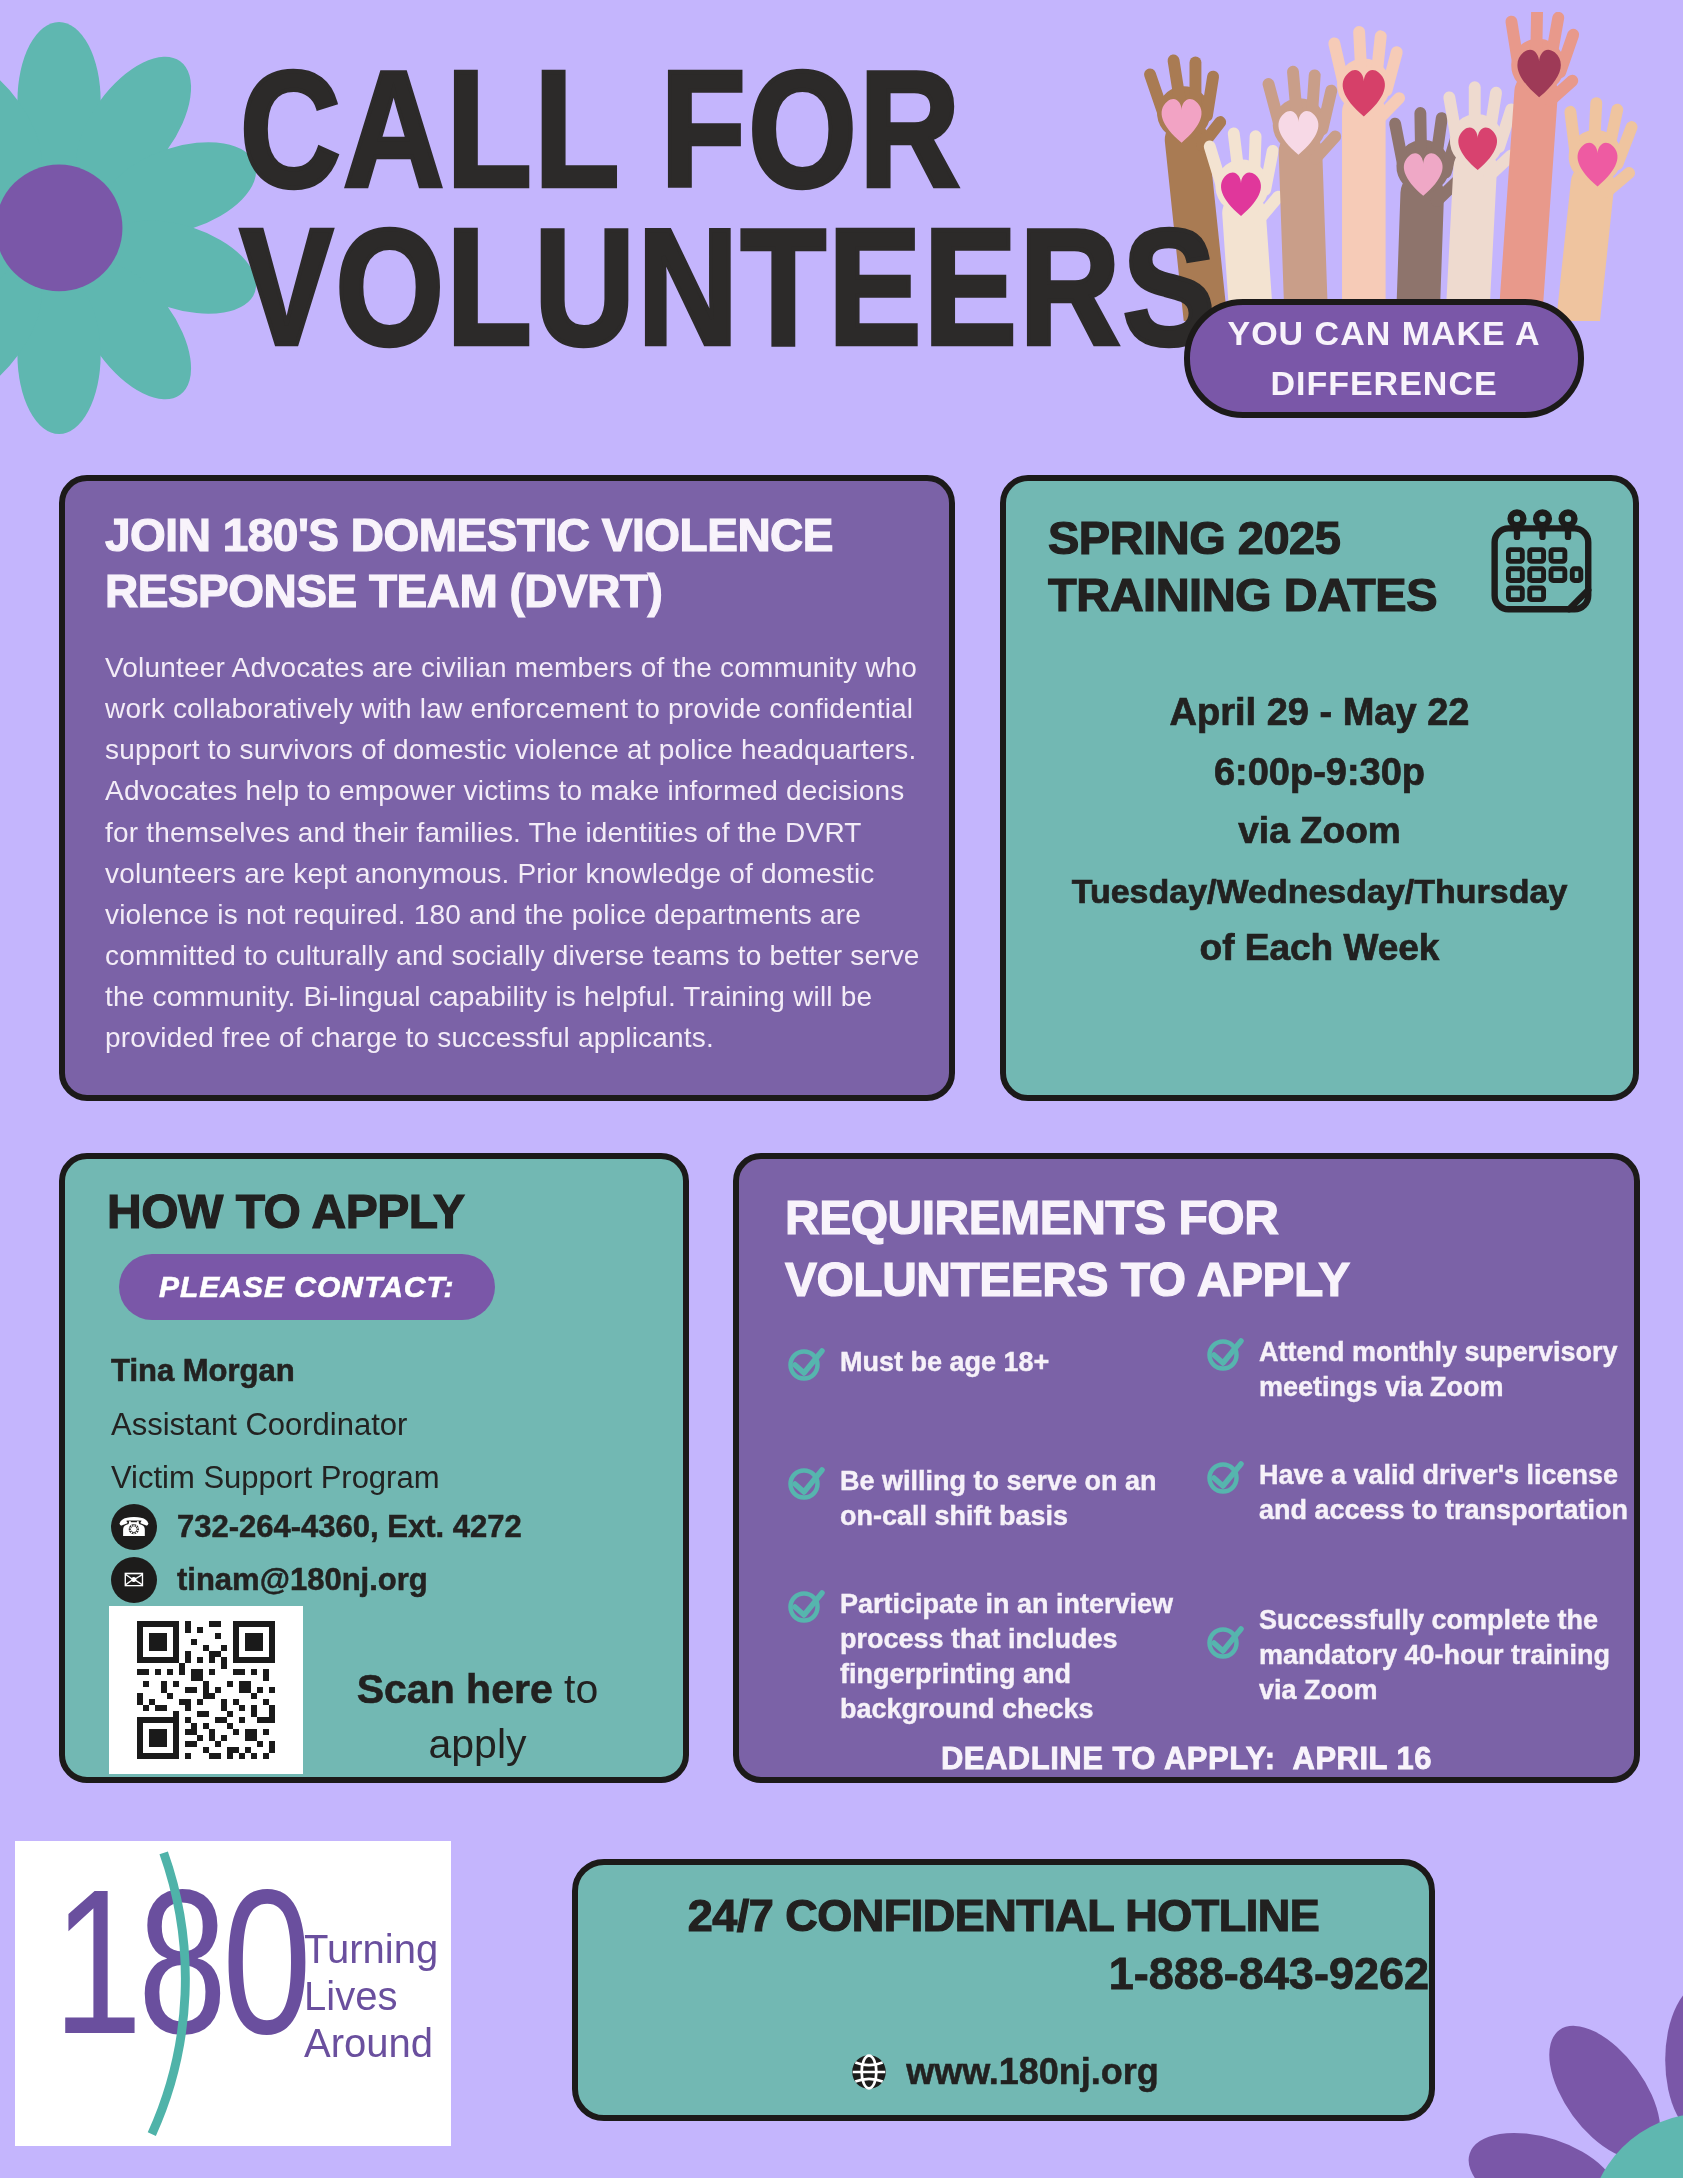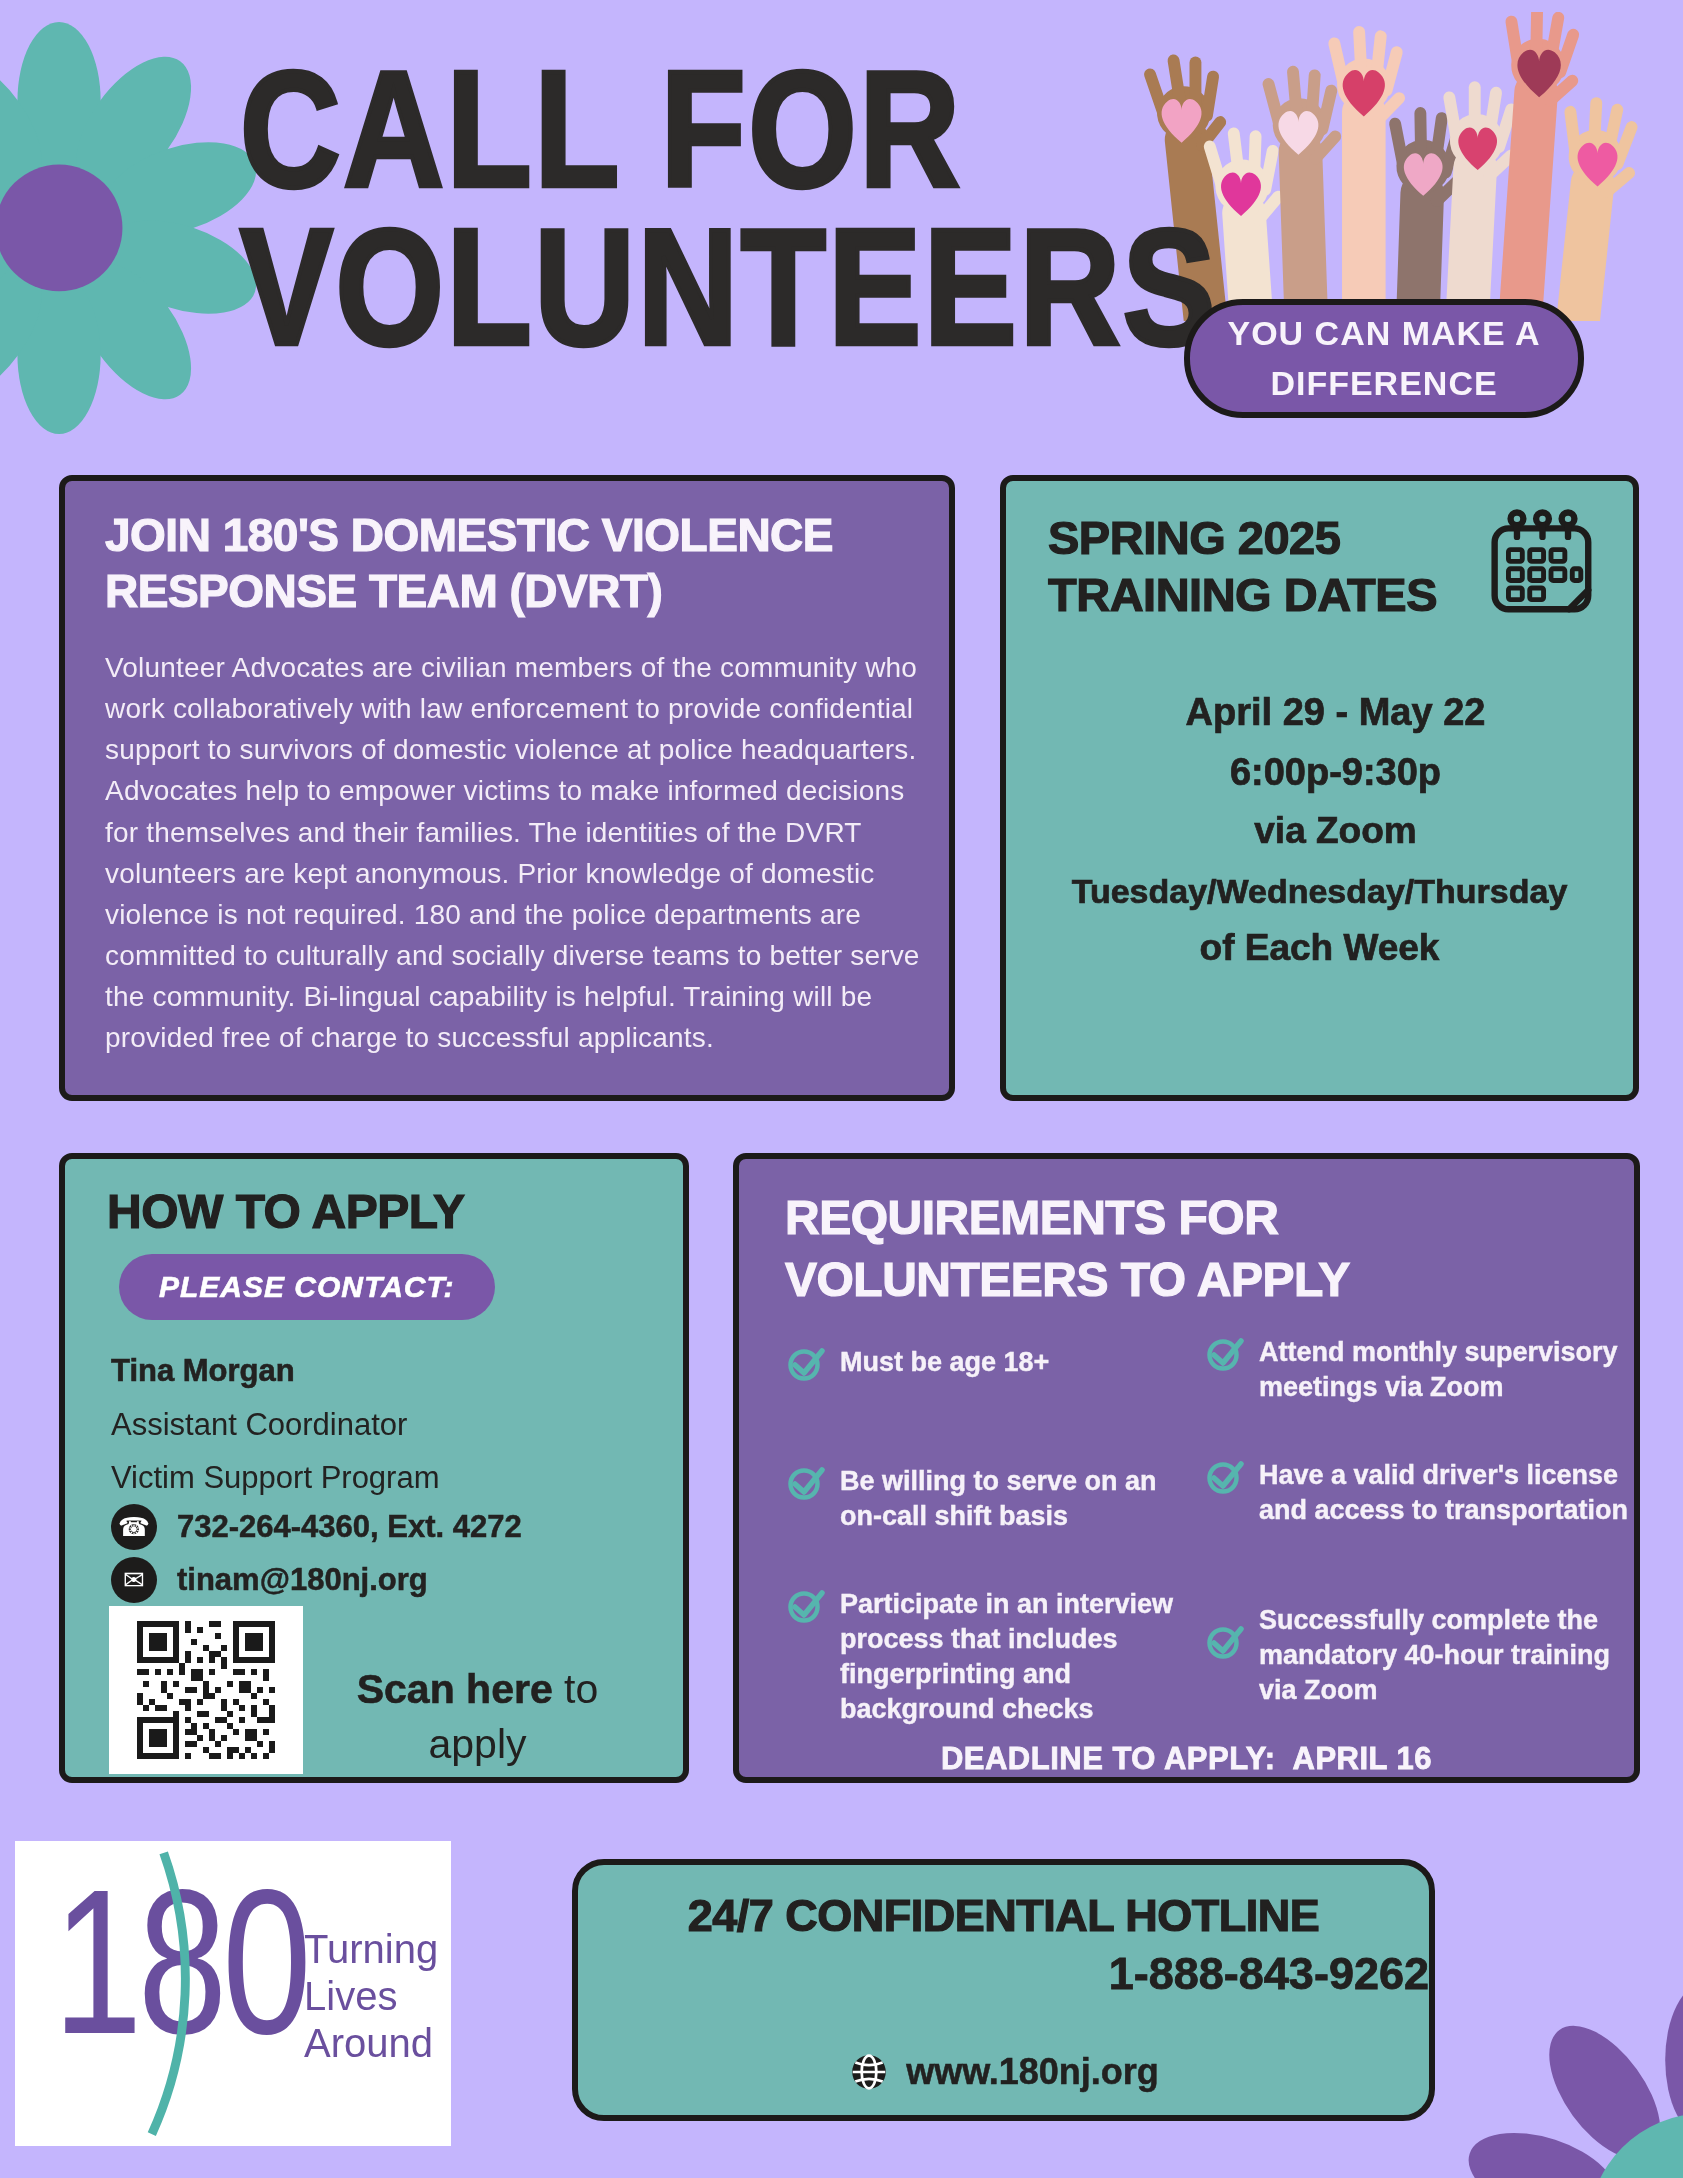--- a/index.html
+++ b/index.html
@@ -7,21 +7,21 @@
         font-family:"Liberation Sans",sans-serif;color:#2d2b2a;}
   .abs{position:absolute;}
   svg{display:block;}
 
   
   .mega{font-weight:bold;color:#2c2a29;-webkit-text-stroke:4.5px #2c2a29;
         letter-spacing:3px;font-size:166px;line-height:.95;
         transform:scaleX(.84);transform-origin:left top;white-space:nowrap;}
 
   
-  .box{position:absolute;border:6px solid #1c1a19;border-radius:13px;box-sizing:border-box;}
+  .box{position:absolute;border:6px solid #1c1a19;border-radius:28px;box-sizing:border-box;}
   .purple{background:#7b62a7;}
   .teal{background:#72b8b3;}
 
   .bh{font-weight:bold;letter-spacing:-0.5px;-webkit-text-stroke:1.2px currentColor;line-height:1.22;}
   .white-t{color:#f8f3fb;}
   .dark-t{color:#222120;}
 
   .para{color:#f3ecf7;font-size:28px;line-height:1.47;letter-spacing:0.2px;white-space:pre-wrap;}
 
   .center{text-align:center;}
@@ -142,21 +142,21 @@
         <rect x="63" y="42" width="13" height="11" rx="2"></rect>
         <rect x="23" y="60" width="13" height="11" rx="2"></rect>
         <rect x="43" y="60" width="13" height="11" rx="2"></rect>
         <rect x="63" y="60" width="13" height="11" rx="2"></rect>
         <rect x="83" y="60" width="8" height="11" rx="2"></rect>
         <rect x="23" y="78" width="13" height="11" rx="2"></rect>
         <rect x="43" y="78" width="13" height="11" rx="2"></rect>
       </g>
     </svg>
 
-    <div class="abs center dark-t" style="left:16px;top:210px;width:100%;font-weight:bold;-webkit-text-stroke:0.7px #222120;">
+    <div class="abs center dark-t" style="left:0;top:210px;width:100%;font-weight:bold;-webkit-text-stroke:0.7px #222120;">
       <div style="font-size:38px;">April 29 - May 22</div>
       <div style="font-size:38px;margin-top:17px;">6:00p-9:30p</div>
       <div style="font-size:37px;margin-top:16px;">via Zoom</div>
     </div>
 
     <div class="abs center dark-t" style="left:0;top:391px;width:100%;font-weight:bold;-webkit-text-stroke:0.7px #222120;">
       <div style="font-size:34px;">Tuesday/Wednesday/Thursday</div>
       <div style="font-size:37px;margin-top:16px;">of Each Week</div>
     </div>
   </div>

